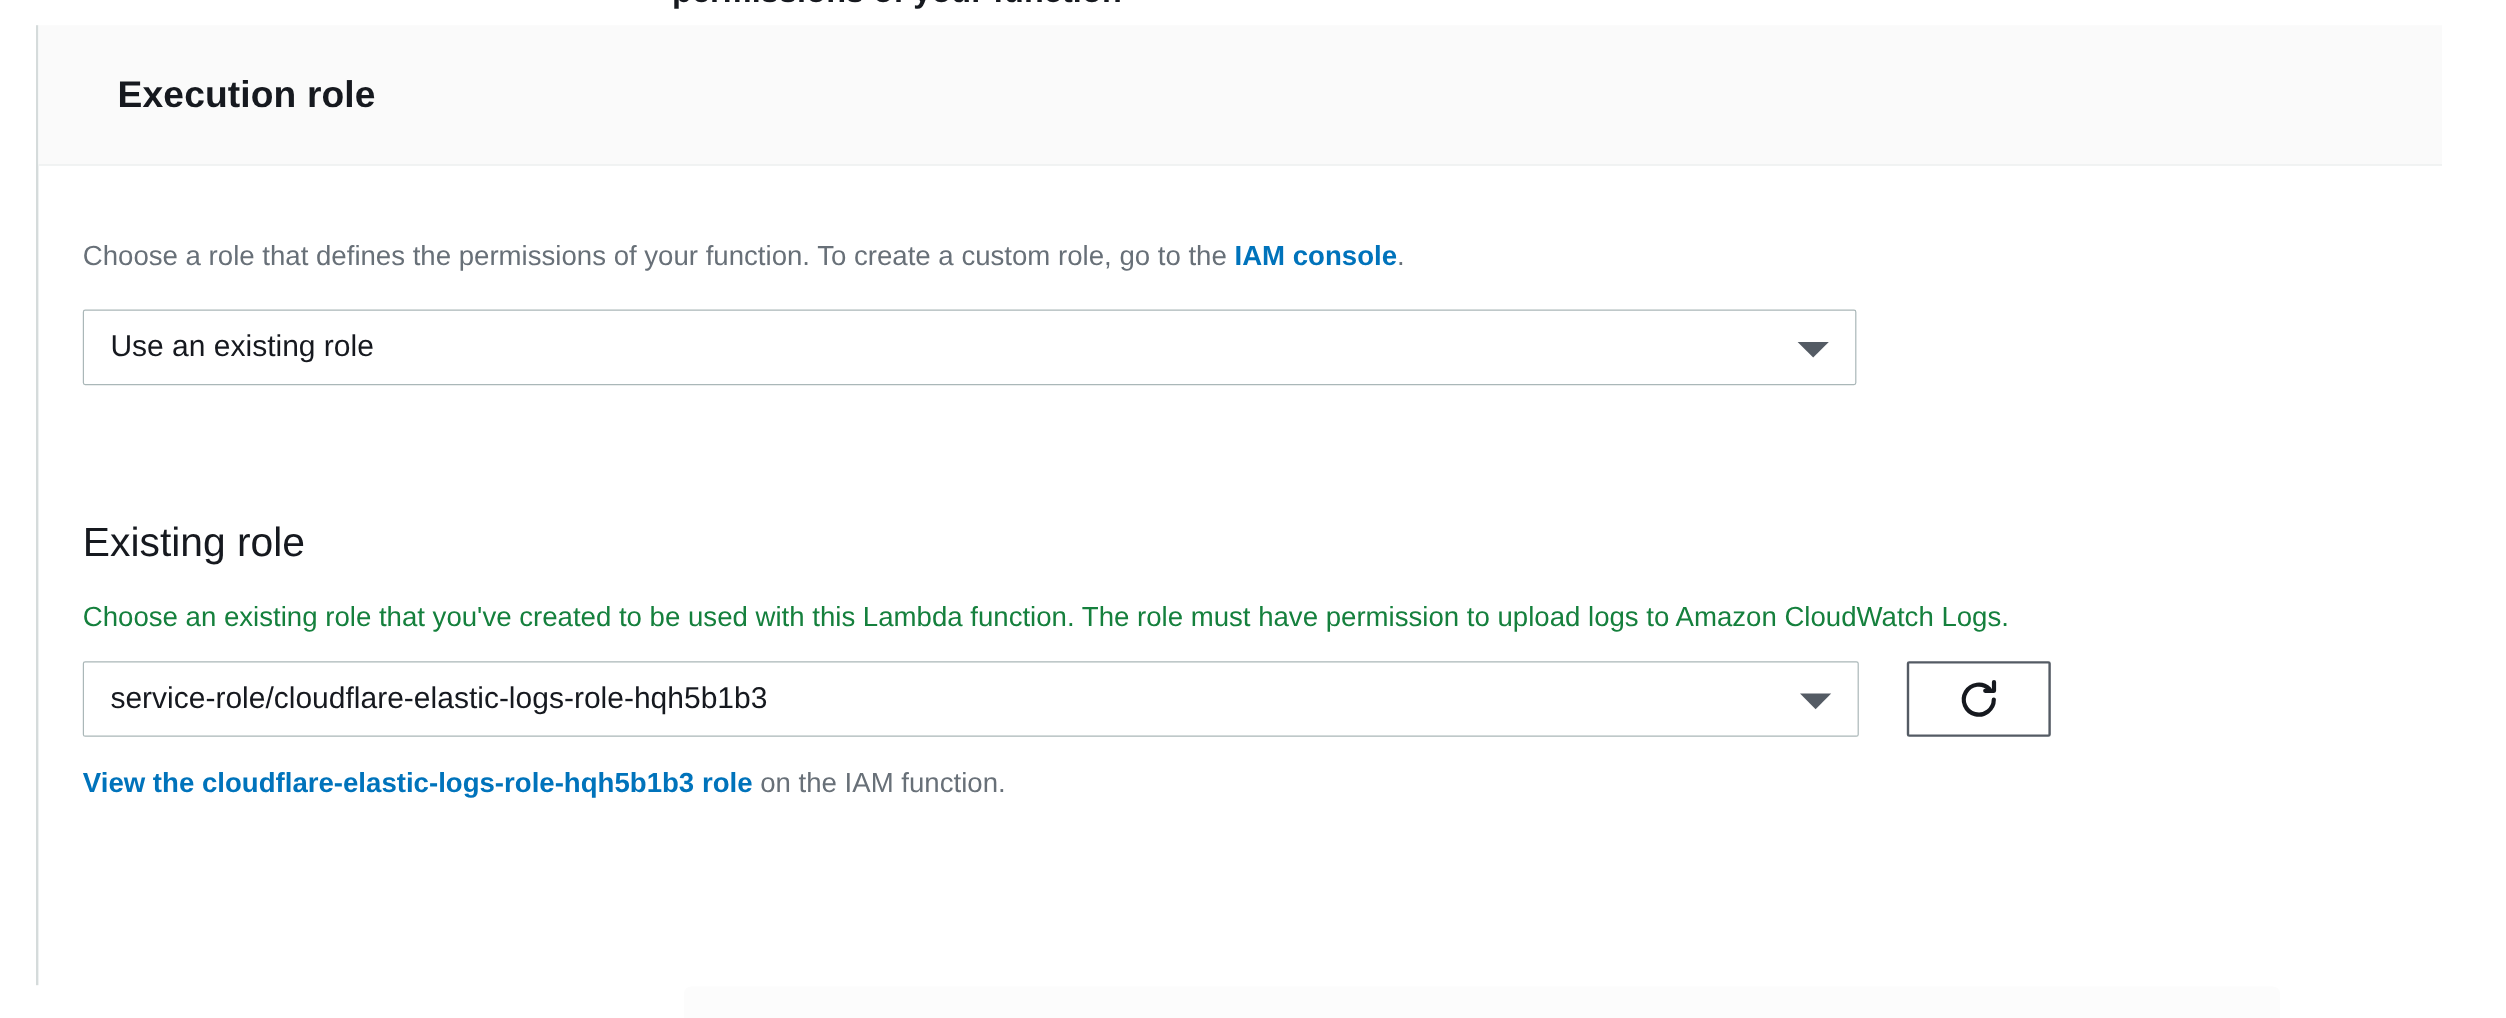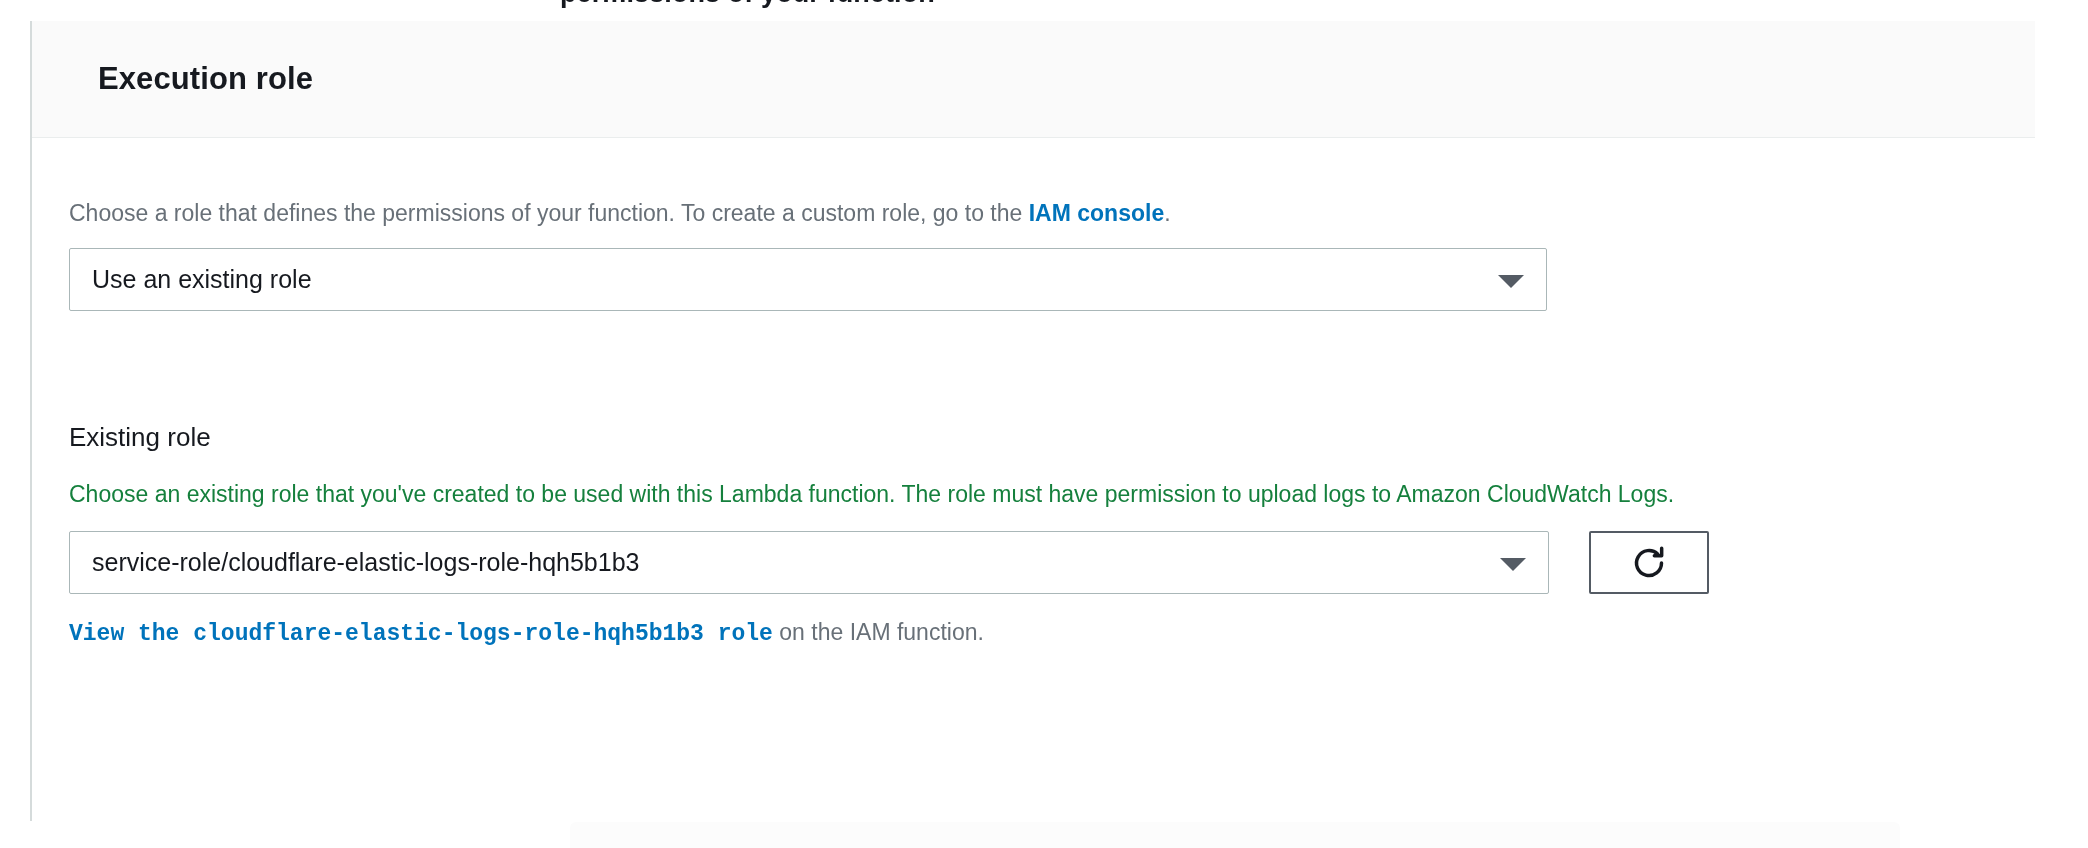--- a/index.html
+++ b/index.html
@@ -110,27 +110,27 @@
     margin-top: -5px;
     width: 0;
     height: 0;
     border-left: 13px solid transparent;
     border-right: 13px solid transparent;
     border-top: 13px solid #545b64;
   }
 
   .select-role-type {
     width: 1478px;
-    margin-top: 18px;
+    margin-top: 28px;
   }
 
   
   .field-label {
     margin-top: 110px;
-    font-size: 26px;
+    font-size: 34px;
     color: #16191f;
     line-height: 1.25;
   }
   .field-desc {
     margin-top: 24px;
     font-size: 23px;
     color: #15803d;
     line-height: 1.45;
     max-width: 1990px;
   }
@@ -157,21 +157,21 @@
     cursor: pointer;
   }
   .refresh-btn svg { display: block; }
 
   .view-role-line {
     margin-top: 22px;
     font-size: 23px;
     line-height: 1.45;
     color: #687078;
   }
-  .view-role-line .inline-link { font-size: 23px; font-family: Liberation Mono, monospace; }
+  .view-role-line .inline-link { font-size: 23px; }
 
   
   .next-card {
     position: absolute;
     left: 570px;
     top: 822px;
     width: 1330px;
     height: 40px;
     background: #fcfcfc;
     border-radius: 6px 6px 0 0;

